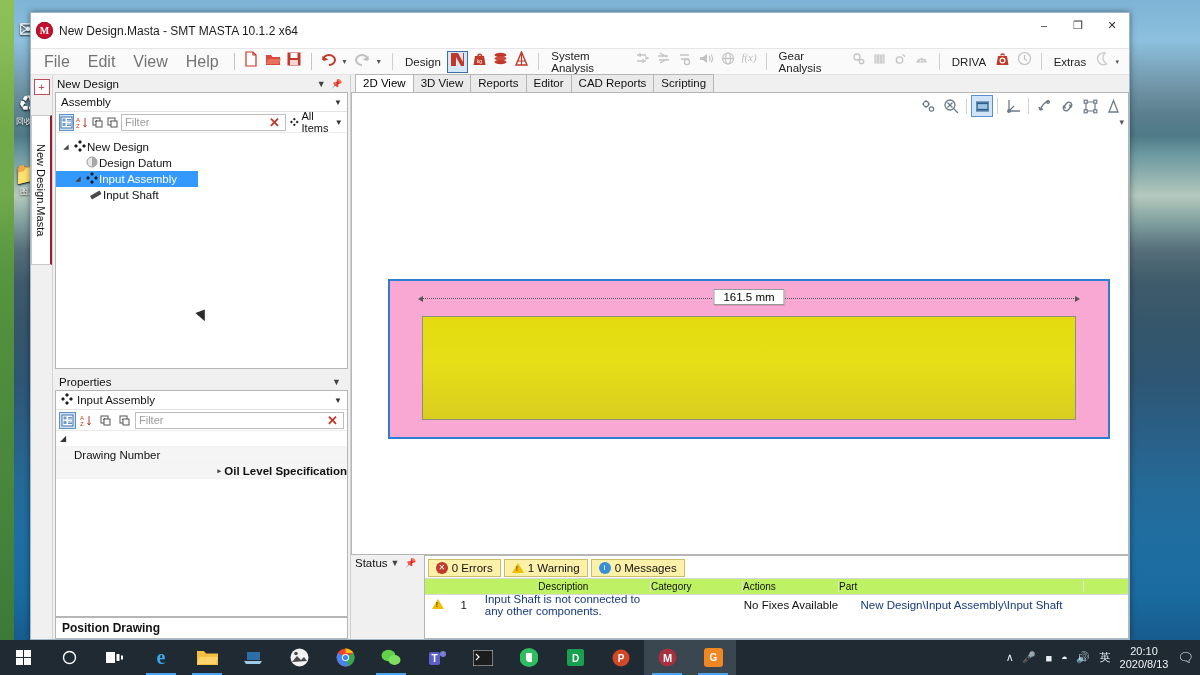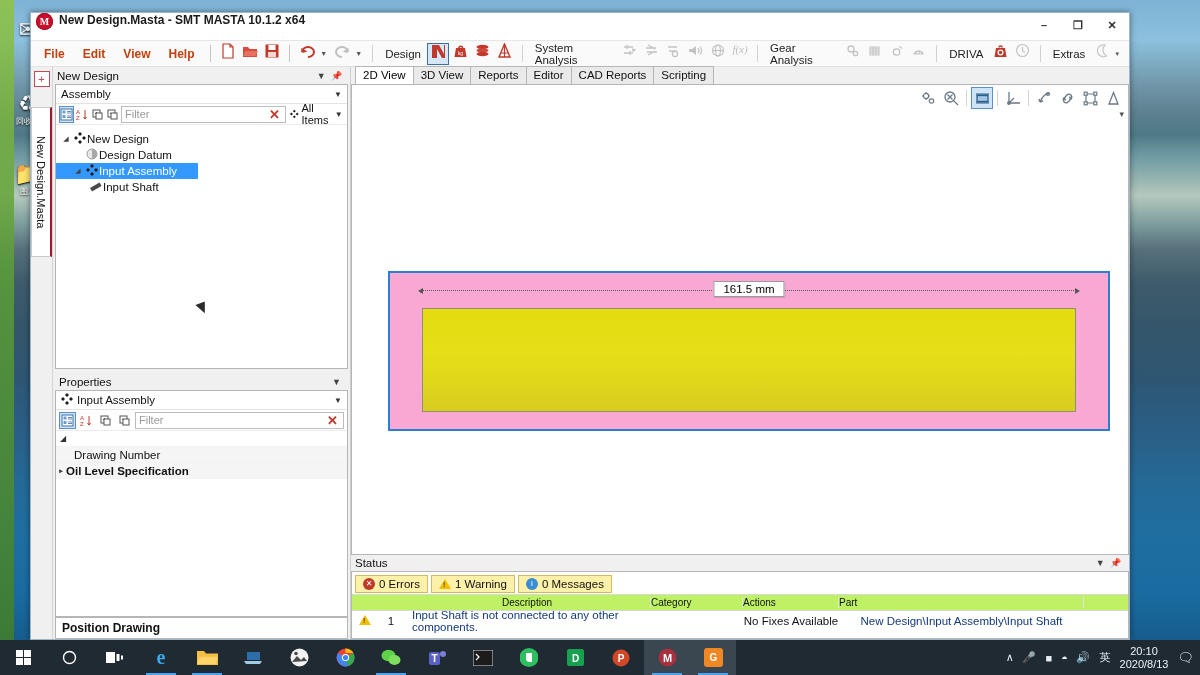--- a/index.html
+++ b/index.html
@@ -37,22 +37,22 @@
   
   #app {
     position:absolute; left:30px; top:12px; width:1100px; height:628px;
     background:#f0f0f0; border:1px solid #9fb6c8;
     display:flex; flex-direction:column;
     box-shadow:0 0 6px rgba(0,0,0,.45);
   }
 
   
   .titlebar{
-    height:28px; background:#ffffff; display:flex; align-items:flex-start;
-    border-bottom:1px solid #e6e6e6; position:relative;font-weight:bold;
+    height:36px; background:#ffffff; display:flex; align-items:center;
+    border-bottom:1px solid #e6e6e6; position:relative;
   }
   .app-logo{
     width:17px;height:17px;margin-left:5px;margin-right:6px;border-radius:50%;
     background:#c8102e; position:relative; flex:none;
     box-shadow:0 0 0 1px #a00d25 inset;
   }
   .app-logo:before{
     content:"M"; position:absolute; inset:0; color:#fff; font-size:10px; font-weight:bold;
     display:flex;align-items:center;justify-content:center; font-family:"Liberation Serif",serif;
   }
@@ -61,21 +61,21 @@
   .win-btn{
     width:34px;height:24px;display:flex;align-items:center;justify-content:center;
     font-size:11px;color:#333; background:#fff;
   }
 
   
   .menubar{
     height:26px; background:#fafafa; display:flex; align-items:center;
     border-bottom:1px solid #e2e2e2; padding-left:4px; gap:0;
   }
-  .menu-item{ padding:3px 9px; font-size:12px; color:#c2410c;font-weight:bold; }
+  .menu-item{ padding:3px 9px; font-size:16px; color:#737373; }
   .tb-sep{ width:1px; height:17px; background:#d0d0d0; margin:0 6px; border-left:1px dotted #bbb; }
   .tb-sep.plain{ border-left:none; background:#d0d0d0;}
   .tb-btn{
     width:24px;height:22px;display:flex;justify-content:center;
     position:relative;
   }
   .tb-btn.active{ background:#d6e7f8; border:1px solid #3a6ea5; }
   .tb-label{ font-size:11.5px; color:#222; padding:0 6px; }
   .drop-arrow{ font-size:7px; color:#555; margin-left:-2px; padding:0 4px; }
 
@@ -141,21 +141,21 @@
   .cursor{ position:absolute; left:141px; top:178px; width:0;height:0; pointer-events:none;}
   .cursor:before{ content:"";position:absolute; border-left:6px solid transparent;
     border-right:4px solid transparent; border-top:11px solid #2b2b2b; transform:rotate(-20deg);}
 
   
   .pgrid{ flex:1; background:#fff; overflow:hidden;}
   .pgrid .grow{ display:flex; height:16px; align-items:center; font-size:11.5px; border-bottom:1px solid #f2f2f2;}
   .pgrid .gcat{ padding-left:4px; color:#333; font-size:8px; }
   .pgrid .gname{ width:150px; padding-left:18px; color:#111;}
   .pgrid .gval{ flex:1; border-left:1px solid #eee; }
-  .pgrid .grow.group{ font-weight:bold; background:#fff;}
+  .pgrid .grow.group{ font-weight:bold; background:#fff;justify-content:flex-end;}
   .pgrid .grow.group .gname{ padding-left:14px;}
   .pgrid .grow.alt{ background:#f5f5f5;}
   .tri-right{ font-size:7px; color:#444; width:10px; text-align:center;}
 
   .pos-editor{
     height:22px; background:#fff; border:1px solid #b6b6b6; border-top:1px solid #b6b6b6;
     display:flex; align-items:center; padding:0 6px; font-size:12px; font-weight:bold; color:#111;
   }
 
   
@@ -197,21 +197,21 @@
     background:#fff; border:1px solid #9a9a9a; padding:1px 9px; font-size:11.5px;
     color:#000; box-shadow:1px 1px 0 rgba(0,0,0,.12);
   }
   .shaft{
     position:absolute; left:32px; top:35px; right:32px; height:104px;
     background:linear-gradient(to bottom,#e4dc10 0%, #e6de17 45%, #d9cd1f 100%);
     border:1px solid #8f8f78;
   }
 
   
-  .status-dock{ height:84px; display:flex; flex-direction:column; background:#f0f0f0;border-radius:12px;}
+  .status-dock{ height:84px; display:flex; background:#f0f0f0;border-radius:12px;}
   .status-head{ height:16px; display:flex; align-items:center; padding:0 4px; font-size:11.5px; color:#111;}
   .status-head .sp{flex:1}
   .status-panel{ flex:1; background:#fff; border:1px solid #b6b6b6; display:flex; flex-direction:column; min-height:0;}
   .sbtns{ height:22px; display:flex; align-items:center; gap:3px; padding:1px 3px 0 3px; background:#fff;}
   .sbtn{
     display:flex; align-items:center; gap:4px; font-size:11.5px;
     background:#fdf0a9; border:1px solid #cdbb66; padding:2px 7px; color:#111;
   }
   .badge{ width:12px;height:12px;border-radius:50%; display:flex;align-items:center;justify-content:center;
     font-size:8px;color:#fff;}

